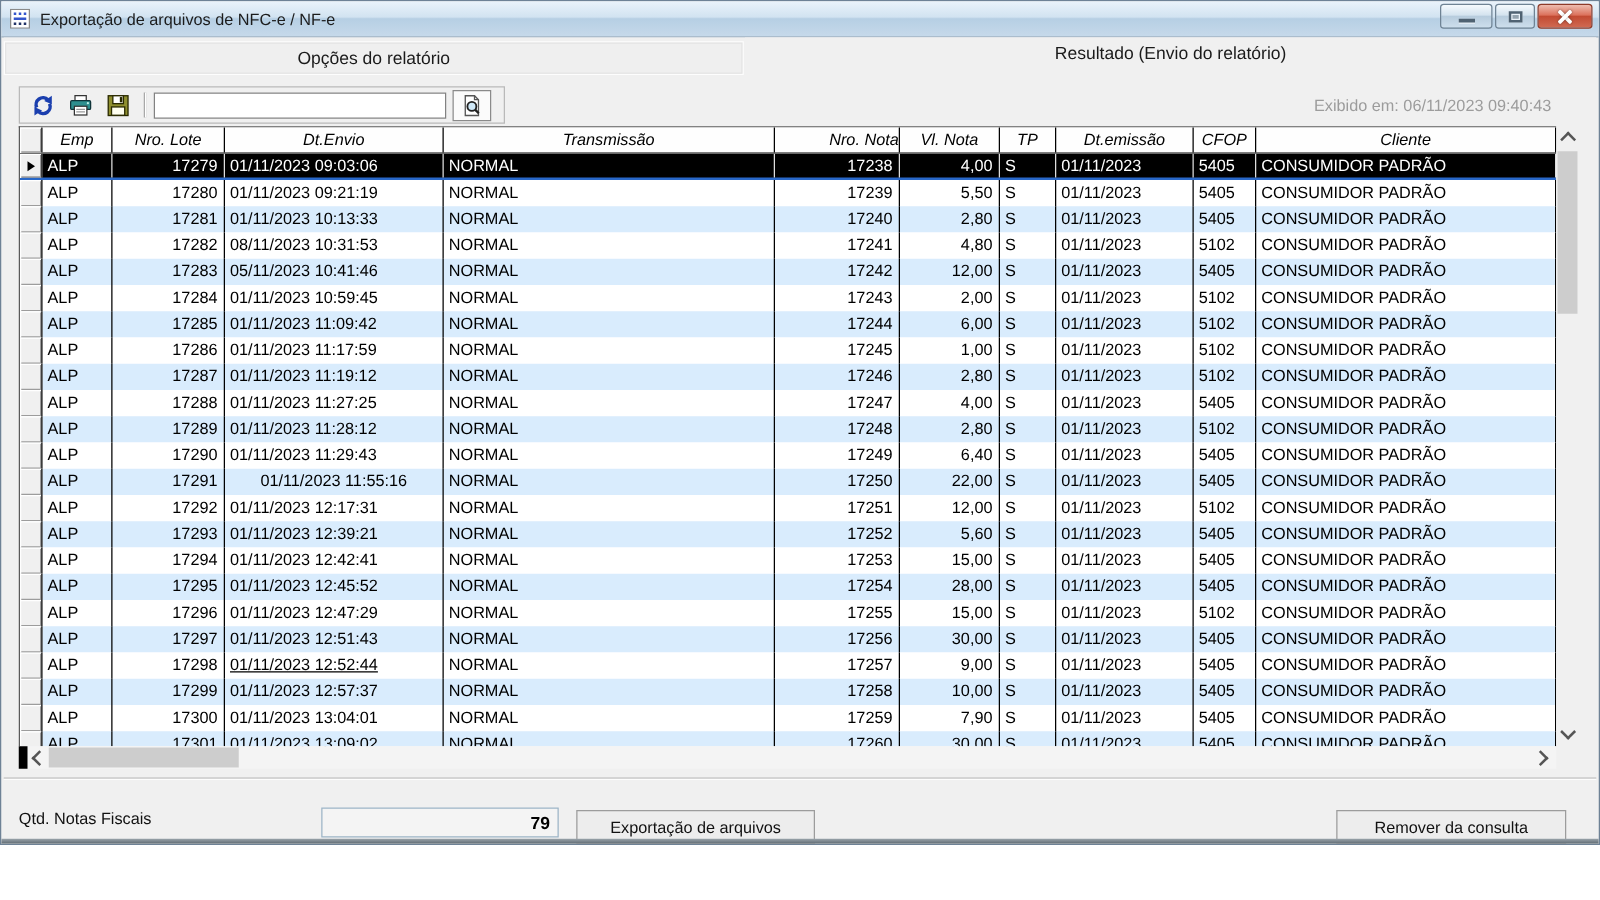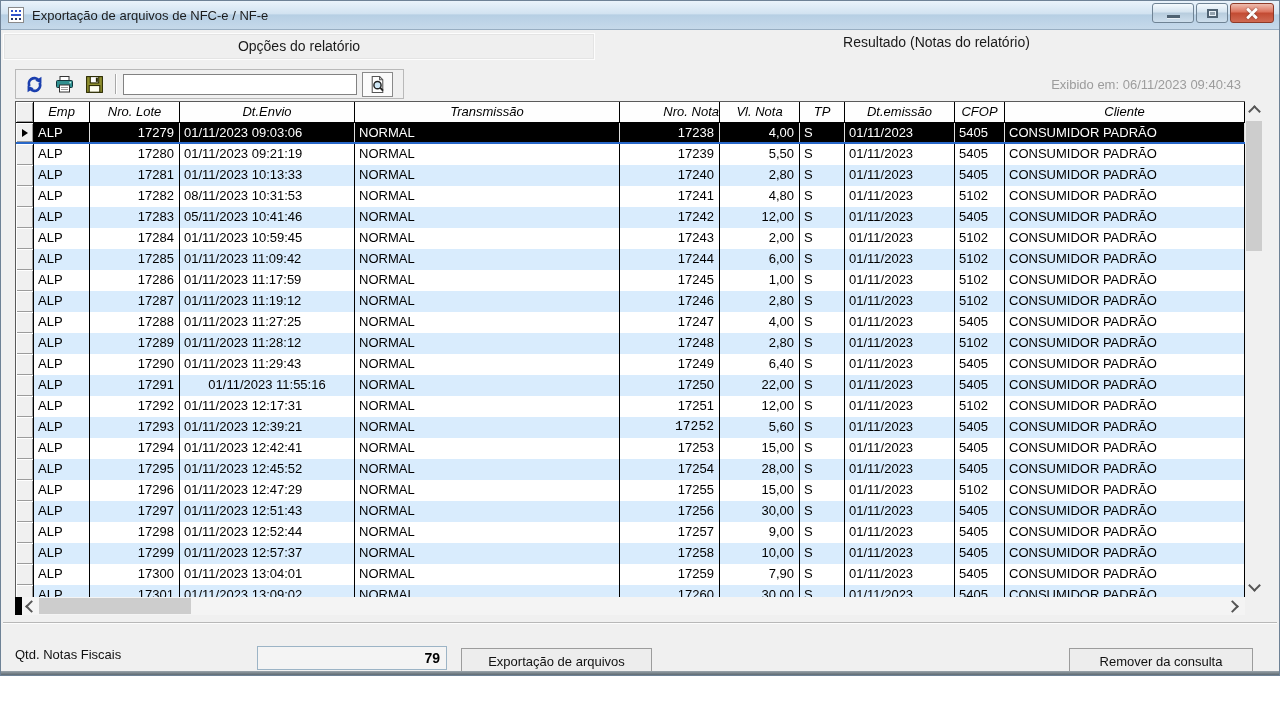--- a/index.html
+++ b/index.html
@@ -121,21 +121,21 @@
         </div>
       <div class="wbtn close">
           <span class="xbar a"></span>
           <span class="xbar b"></span>
         </div>
     </div>
   </div>
 
   <div class="tabstrip">
     <div class="tab-left"><span>Opções do relatório</span></div>
-    <div class="tab-right"><span>Resultado (Notas do relatório)</span></div>
+    <div class="tab-right"><span>Resultado (Envio do relatório)</span></div>
   </div>
 
   <div class="toolbar">
     <svg class="ticon" viewBox="0 0 18 18">
       <path d="M4.2 10.5 A5.2 5.2 0 0 1 12.6 4.6" fill="none" stroke="#1b3fae" stroke-width="2.6"></path>
       <polygon points="15.6,1.6 15.6,8 9.8,5.4" fill="#1b3fae"></polygon>
       <path d="M13.8 7.5 A5.2 5.2 0 0 1 5.4 13.4" fill="none" stroke="#1b3fae" stroke-width="2.6"></path>
       <polygon points="2.4,16.4 2.4,10 8.2,12.6" fill="#1b3fae"></polygon>
     </svg>
     <svg class="ticon" viewBox="0 0 19 18">
@@ -363,21 +363,21 @@
           <div class="cell a-left" style="flex: 0 0 110px;">01/11/2023</div>
           <div class="cell a-left" style="flex: 0 0 50px;">5102</div>
           <div class="cell a-left" style="flex: 1 1 240px;">CONSUMIDOR PADRÃO</div>
         </div>
         <div class="grow blue">
           <div class="gcell"></div>
           <div class="cell a-left" style="flex: 0 0 56px;">ALP</div>
           <div class="cell a-right" style="flex: 0 0 90px;">17293</div>
           <div class="cell a-left" style="flex: 0 0 175px;">01/11/2023 12:39:21</div>
           <div class="cell a-left" style="flex: 0 0 265px;">NORMAL</div>
-          <div class="cell a-right" style="flex: 0 0 100px; font-family: Liberation Mono, monospace;">17252</div>
+          <div class="cell a-right" style="flex: 0 0 100px;">17252</div>
           <div class="cell a-right" style="flex: 0 0 80px;">5,60</div>
           <div class="cell a-left" style="flex: 0 0 45px;">S</div>
           <div class="cell a-left" style="flex: 0 0 110px;">01/11/2023</div>
           <div class="cell a-left" style="flex: 0 0 50px;">5405</div>
           <div class="cell a-left" style="flex: 1 1 240px;">CONSUMIDOR PADRÃO</div>
         </div>
         <div class="grow white">
           <div class="gcell"></div>
           <div class="cell a-left" style="flex: 0 0 56px;">ALP</div>
           <div class="cell a-right" style="flex: 0 0 90px;">17294</div>
@@ -426,21 +426,21 @@
           <div class="cell a-right" style="flex: 0 0 80px;">30,00</div>
           <div class="cell a-left" style="flex: 0 0 45px;">S</div>
           <div class="cell a-left" style="flex: 0 0 110px;">01/11/2023</div>
           <div class="cell a-left" style="flex: 0 0 50px;">5405</div>
           <div class="cell a-left" style="flex: 1 1 240px;">CONSUMIDOR PADRÃO</div>
         </div>
         <div class="grow white">
           <div class="gcell"></div>
           <div class="cell a-left" style="flex: 0 0 56px;">ALP</div>
           <div class="cell a-right" style="flex: 0 0 90px;">17298</div>
-          <div class="cell a-left" style="flex: 0 0 175px;">01/11/2023 12:52:44</div>
+          <div class="cell a-left" style="flex: 0 0 175px; text-decoration: underline;">01/11/2023 12:52:44</div>
           <div class="cell a-left" style="flex: 0 0 265px;">NORMAL</div>
           <div class="cell a-right" style="flex: 0 0 100px;">17257</div>
           <div class="cell a-right" style="flex: 0 0 80px;">9,00</div>
           <div class="cell a-left" style="flex: 0 0 45px;">S</div>
           <div class="cell a-left" style="flex: 0 0 110px;">01/11/2023</div>
           <div class="cell a-left" style="flex: 0 0 50px;">5405</div>
           <div class="cell a-left" style="flex: 1 1 240px;">CONSUMIDOR PADRÃO</div>
         </div>
         <div class="grow blue">
           <div class="gcell"></div>

